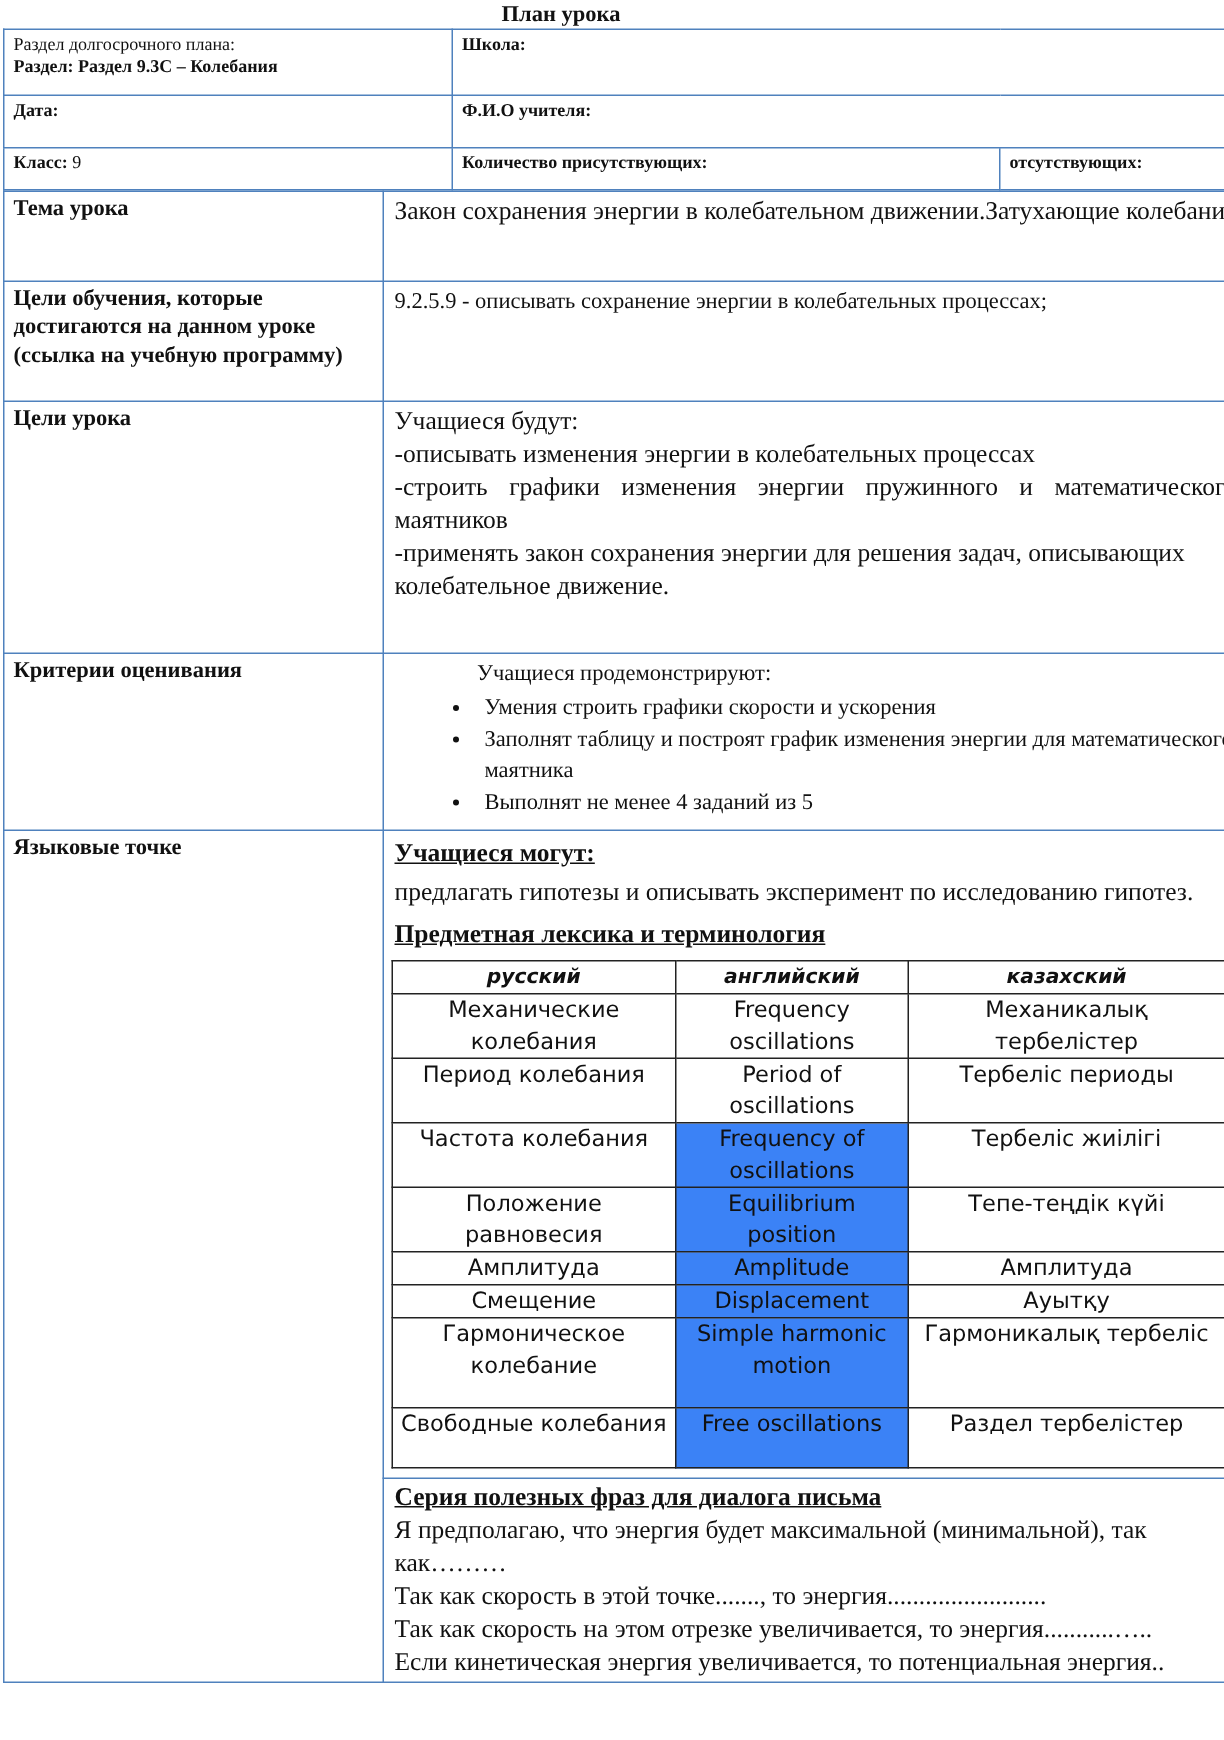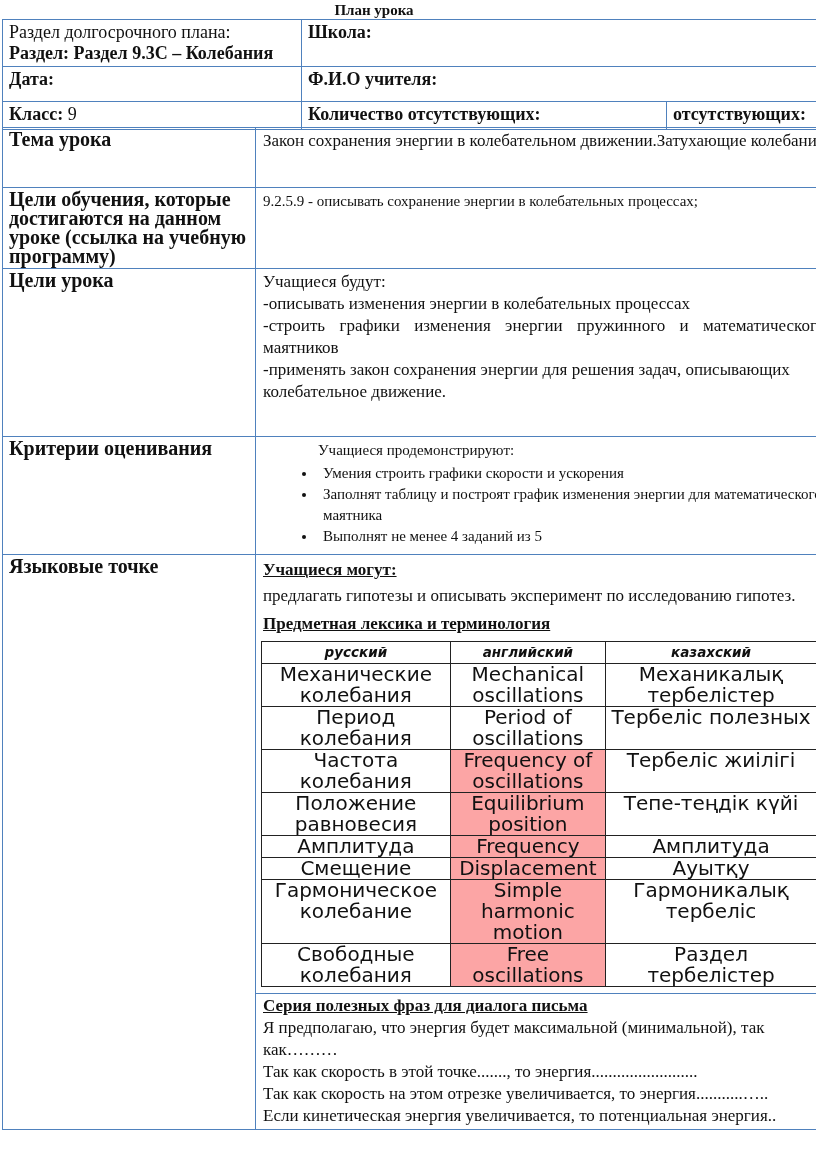--- a/index.html
+++ b/index.html
@@ -3,37 +3,37 @@
 <meta charset="utf-8">
 <style>
   html, body { margin:0; padding:0; background:#ffffff; }
   body { width:816px; height:1160px; position:relative; overflow:hidden;
          font-family:"Liberation Serif", serif; color:#111; }
   .title { position:absolute; top:2px; left:0; width:748px; text-align:center;
            font-weight:bold; font-size:15px; }
   table.grid { border-collapse:collapse; position:absolute; left:2px; width:830px; }
   table.grid td { border:1.5px solid #4f81bd; vertical-align:top; padding:2px 6px; }
   #top { top:19px; }
-  #top td { font-size:18px; }
+  #top td { font-size:12px; }
   .b { font-weight:bold; }
   #main { top:127px; }
-  #main td { font-size:20px; }
+  #main td { font-size:15px; }
   #main td.lab { width:240px; font-weight:bold; line-height:19px; }
   #main td.val { font-size:17px; line-height:22px; padding-left:7px; }
   .small { font-size:15px !important; }
   ul.crit { margin:2px 0 0 0; padding-left:54px; font-size:15px; line-height:21px; }
   ul.crit li { padding-left:6px; }
   .crit-head { padding-left:55px; font-size:15px; }
   .u { text-decoration:underline; font-weight:bold; }
   table.vocab { border-collapse:collapse; width:556px; margin:6px 0 4px -2px;
                 font-family:"DejaVu Sans", sans-serif; font-size:13.5px; line-height:21px;border-radius:32px; }
   table.vocab td, table.vocab th { border:1px solid #222; text-align:center; padding:0 4px;
                 vertical-align:top; }
   table.vocab th { font-style:italic; font-weight:bold; }
-  .hl { background:#fca5a5; }
+  .hl { background:#3b82f6; }
   .phr { font-size:17px; line-height:20px; }
 </style>
 </head>
 <body>
 
 <div class="title">План урока</div>
 
 <table class="grid" id="top">
   <tbody>
       <tr style="height:44px">
@@ -42,21 +42,21 @@
       <div class="b">Раздел: Раздел 9.3С – Колебания</div>
     </td>
     <td colspan="2" class="b">Школа:</td>
   </tr>
   <tr style="height:35px">
     <td class="b">Дата:</td>
     <td colspan="2" class="b">Ф.И.О учителя:</td>
   </tr>
   <tr style="height:28px">
     <td><span class="b">Класс:</span> <span>9</span></td>
-    <td style="width:352px" class="b">Количество отсутствующих:</td>
+    <td style="width:352px" class="b">Количество присутствующих:</td>
     <td class="b">отсутствующих:</td>
   </tr>
 </tbody>
   </table>
 
 <table class="grid" id="main">
   <tbody>
       <tr style="height:60px">
     <td class="lab">Тема урока</td>
     <td class="val">Закон сохранения энергии в колебательном движении.Затухающие колебания</td>
@@ -93,41 +93,41 @@
       <div class="u" style="margin-top:6px">Предметная лексика и терминология</div>
       <table class="vocab">
         <tbody>
               <tr>
           <th>русский</th>
           <th>английский</th>
           <th>казахский</th>
         </tr>
         <tr style="height:42px">
           <td style="width:34%">Механические колебания</td>
-          <td style="width:28%">Mechanical oscillations</td>
+          <td style="width:28%">Frequency oscillations</td>
           <td>Механикалық тербелістер</td>
         </tr>
         <tr style="height:42px">
           <td>Период колебания</td>
           <td>Period of oscillations</td>
-          <td>Тербеліс полезных</td>
+          <td>Тербеліс периоды</td>
         </tr>
         <tr style="height:42px">
           <td>Частота колебания</td>
           <td class="hl">Frequency of oscillations</td>
           <td>Тербеліс жиілігі</td>
         </tr>
         <tr style="height:42px">
           <td>Положение равновесия</td>
           <td class="hl">Equilibrium position</td>
           <td>Тепе-теңдік күйі</td>
         </tr>
         <tr>
           <td>Амплитуда</td>
-          <td class="hl">Frequency</td>
+          <td class="hl">Amplitude</td>
           <td>Амплитуда</td>
         </tr>
         <tr>
           <td>Смещение</td>
           <td class="hl">Displacement</td>
           <td>Ауытқу</td>
         </tr>
         <tr style="height:60px">
           <td>Гармоническое колебание</td>
           <td class="hl">Simple harmonic motion</td>

